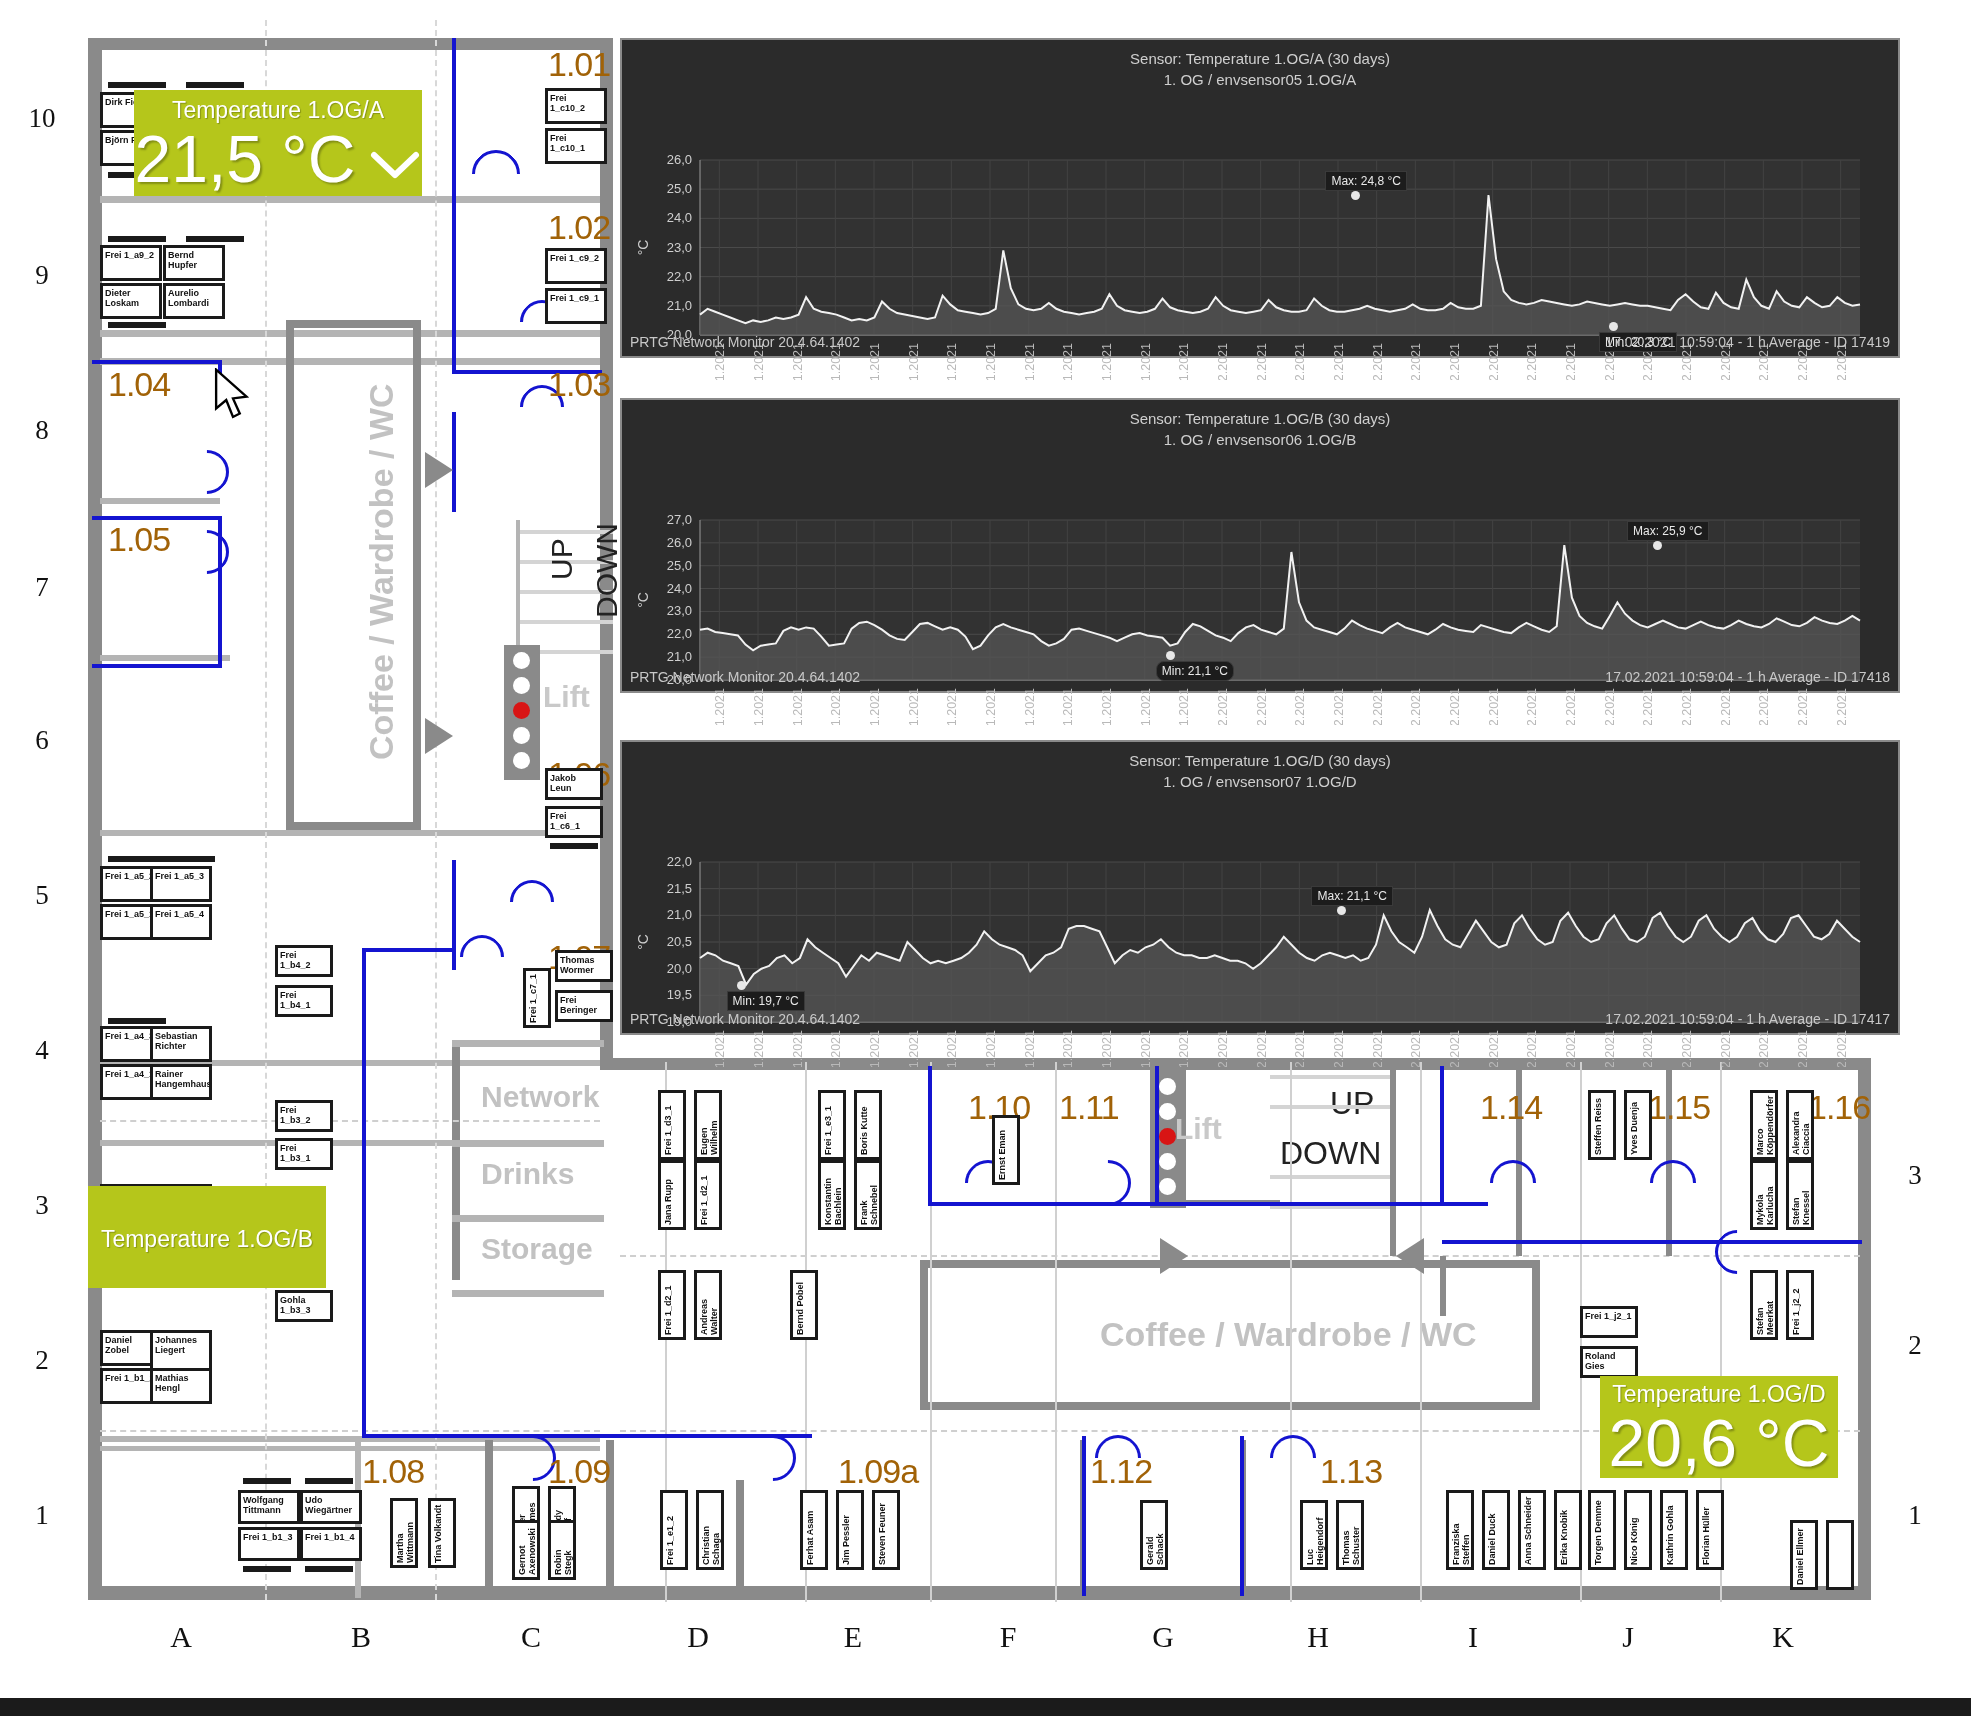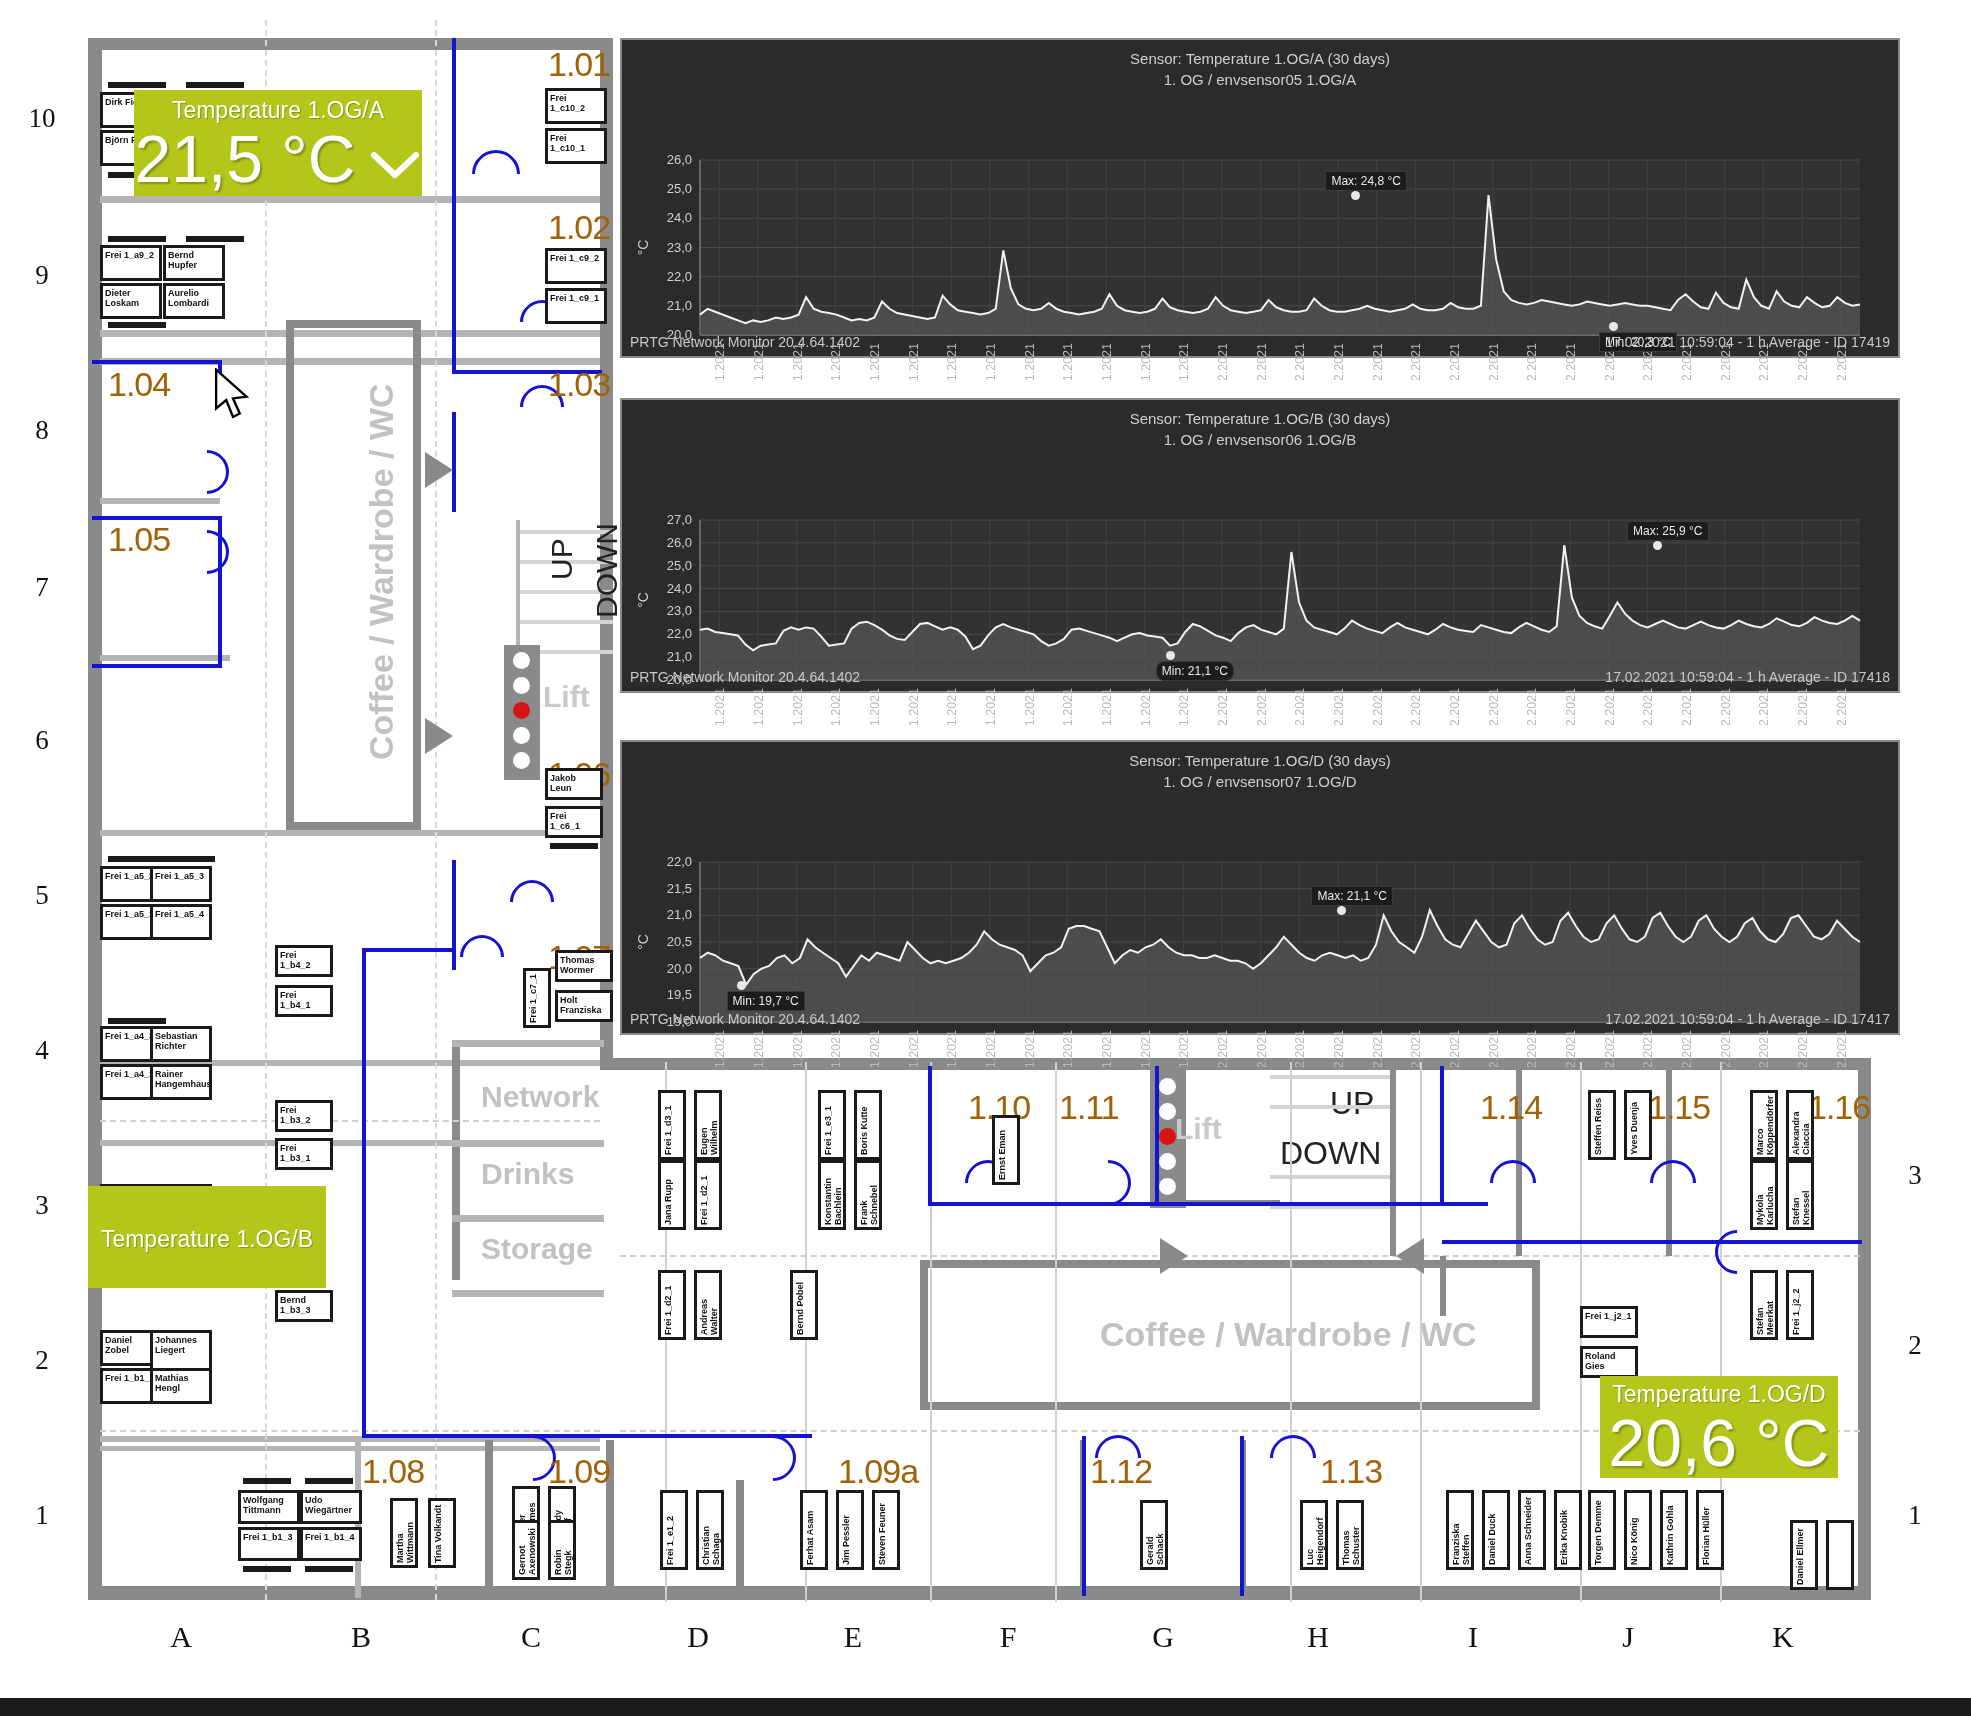--- a/index.html
+++ b/index.html
@@ -299,31 +299,31 @@
 
     <div class="plate" style="left:545px; top:768px; width:58px; height:32px;">Jakob Leun</div>
     <div class="plate" style="left:545px; top:806px; width:58px; height:32px;">Frei 1_c6_1</div>
     <div class="desk-line" style="left:550px; top:843px; width:48px; height:6px;"></div>
 
     <div class="plate" style="left:275px; top:945px; width:58px; height:32px;">Frei 1_b4_2</div>
     <div class="plate" style="left:275px; top:985px; width:58px; height:32px;">Frei 1_b4_1</div>
 
     <div class="plate" style="left:555px; top:950px; width:58px; height:32px;">Thomas Wormer</div>
     <div class="plate vert" style="left:523px; top:968px; width:28px; height:60px;">Frei 1_c7_1</div>
-    <div class="plate" style="left:555px; top:990px; width:58px; height:32px;">Holt Franziska</div>
+    <div class="plate" style="left:555px; top:990px; width:58px; height:32px;">Frei Beringer</div>
 
     <div class="desk-line" style="left:108px; top:1018px; width:58px; height:6px;"></div>
     <div class="plate" style="left:100px; top:1026px; width:62px; height:36px;">Frei 1_a4_3</div>
     <div class="plate" style="left:150px; top:1026px; width:62px; height:36px;">Sebastian Richter</div>
     <div class="plate" style="left:100px; top:1064px; width:62px; height:36px;">Frei 1_a4_1</div>
     <div class="plate" style="left:150px; top:1064px; width:62px; height:36px;">Rainer Hangemhausen</div>
 
     <div class="plate" style="left:275px; top:1100px; width:58px; height:32px;">Frei 1_b3_2</div>
     <div class="plate" style="left:275px; top:1138px; width:58px; height:32px;">Frei 1_b3_1</div>
-    <div class="plate" style="left:275px; top:1290px; width:58px; height:32px;">Bernd 1_b3_3</div>
+    <div class="plate" style="left:275px; top:1290px; width:58px; height:32px;">Gohla 1_b3_3</div>
 
     <div class="plate" style="left:100px; top:1184px; width:62px; height:36px;">Jörg Hollerith</div>
     <div class="plate" style="left:150px; top:1184px; width:62px; height:36px;">Luciane Lingnau</div>
     <div class="plate" style="left:100px; top:1330px; width:62px; height:36px;">Daniel Zobel</div>
     <div class="plate" style="left:150px; top:1330px; width:62px; height:44px;">Johannes Liegert</div>
     <div class="plate" style="left:100px; top:1368px; width:62px; height:36px;">Frei 1_b1_2</div>
     <div class="plate" style="left:150px; top:1368px; width:62px; height:36px;">Mathias Hengl</div>
 
     <div class="desk-line" style="left:243px; top:1478px; width:48px; height:6px;"></div>
     <div class="desk-line" style="left:305px; top:1478px; width:48px; height:6px;"></div>

